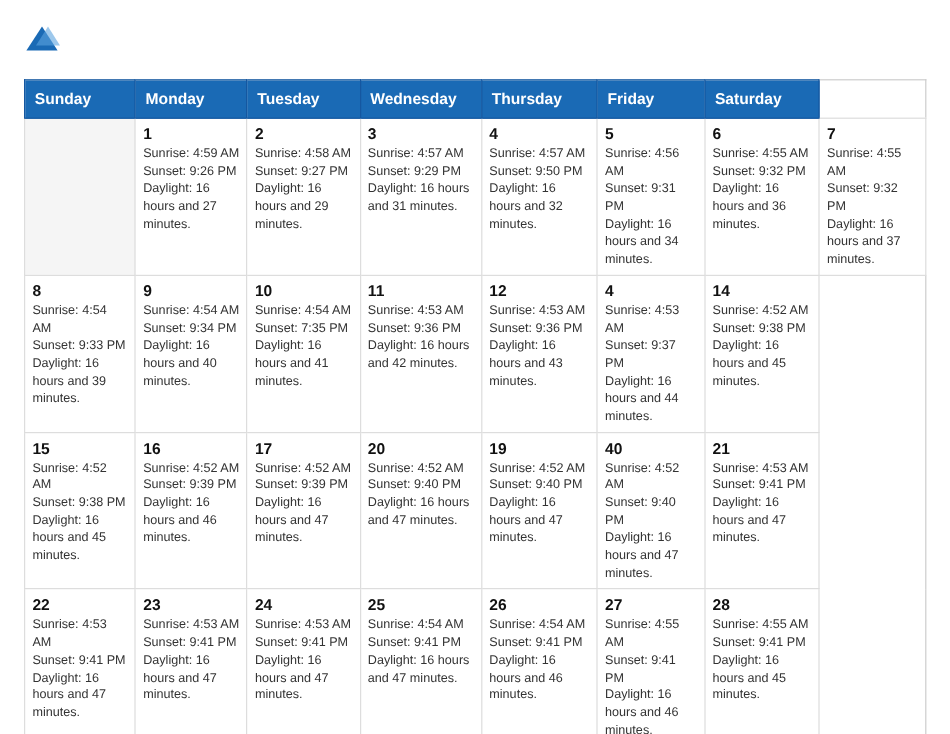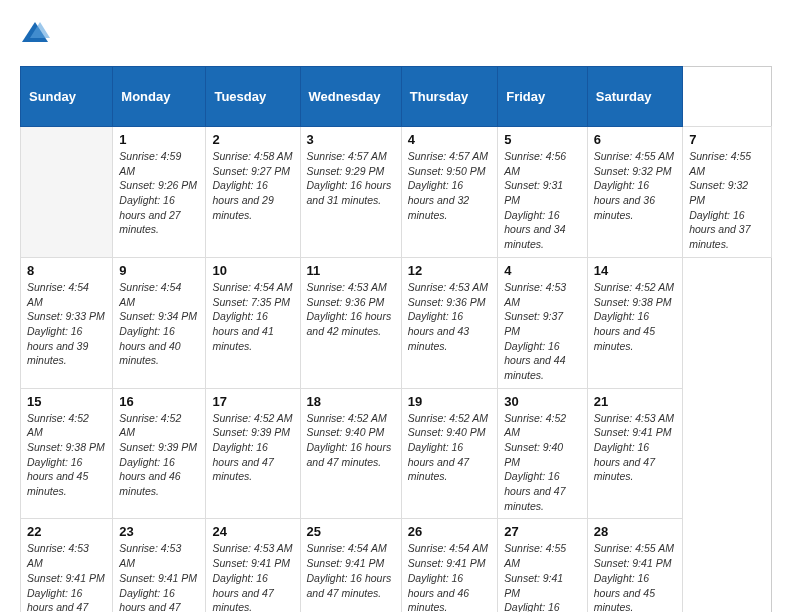--- a/index.html
+++ b/index.html
@@ -53,21 +53,21 @@
       color: #444;
     }
     .calendar {
       width: 100%;
       border-collapse: collapse;
       border: 1px solid #ccc;
     }
     .calendar th {
       background: #1a6ab5;
       color: #fff;
-      padding: 22px 8px;
+      padding: 8px 8px;
       font-size: 13px;
       font-weight: bold;
       text-align: left;
       border: 1px solid #1557a0;
     }
     .calendar td {
       border: 1px solid #ddd;
       vertical-align: top;
       padding: 5px 6px;
       width: 108px;
@@ -85,21 +85,20 @@
     .day-num {
       font-size: 13px;
       font-weight: bold;
       color: #111;
       display: block;
       margin-bottom: 2px;
     }
     .day-info {
       line-height: 1.4;
       color: #333;
-      font-style: italic;
     }
   </style>
 </head>
 <body>
 
 <div class="header">
   <div class="logo">
     <svg class="logo-icon" viewBox="0 0 30 30">
       <polygon points="15,2 28,22 2,22" fill="#1a6ab5"></polygon>
       <polygon points="20,2 30,18 10,18" fill="#5ba3e0" opacity="0.6"></polygon>
@@ -264,37 +263,37 @@
       </td>
         <td>
         <span class="day-num">17</span>
         <div class="day-info">
           <span>Sunrise: </span><span>4:52 AM</span><br>
           <span>Sunset: </span><span>9:39 PM</span><br>
           <span>Daylight: 16 hours and 47 minutes.</span>
         </div>
       </td>
         <td>
-        <span class="day-num">18</span>
+        <span class="day-num">20</span>
         <div class="day-info">
           <span>Sunrise: </span><span>4:52 AM</span><br>
           <span>Sunset: </span><span>9:40 PM</span><br>
           <span>Daylight: 16 hours and 47 minutes.</span>
         </div>
       </td>
         <td>
         <span class="day-num">19</span>
         <div class="day-info">
           <span>Sunrise: </span><span>4:52 AM</span><br>
           <span>Sunset: </span><span>9:40 PM</span><br>
           <span>Daylight: 16 hours and 47 minutes.</span>
         </div>
       </td>
         <td>
-        <span class="day-num">30</span>
+        <span class="day-num">40</span>
         <div class="day-info">
           <span>Sunrise: </span><span>4:52 AM</span><br>
           <span>Sunset: </span><span>9:40 PM</span><br>
           <span>Daylight: 16 hours and 47 minutes.</span>
         </div>
       </td>
         <td>
         <span class="day-num">21</span>
         <div class="day-info">
           <span>Sunrise: </span><span>4:53 AM</span><br>

